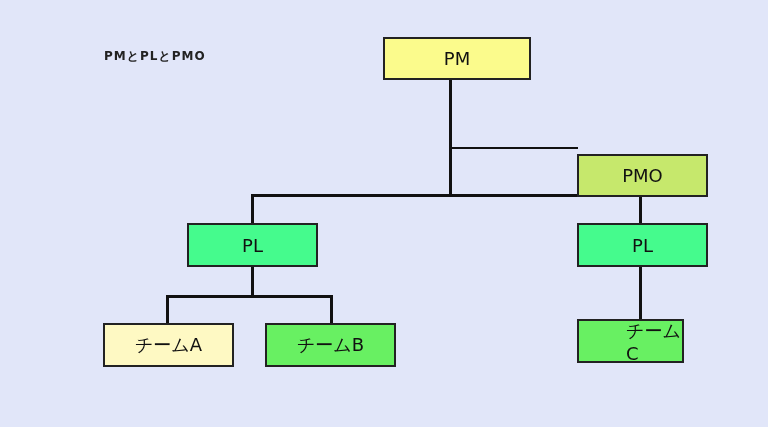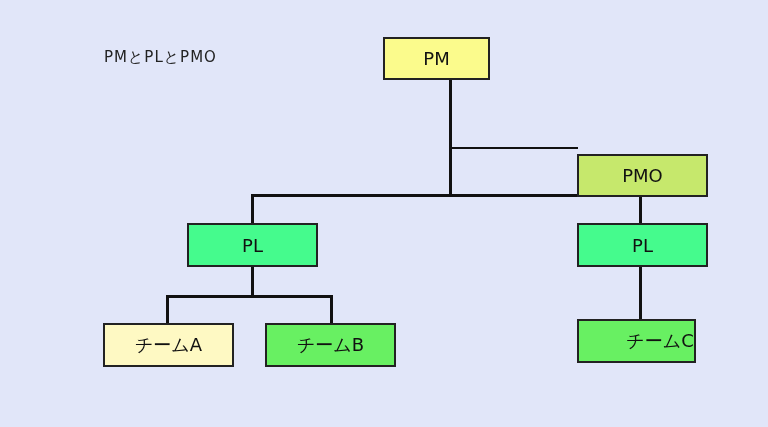--- a/index.html
+++ b/index.html
@@ -1,51 +1,51 @@
 <!DOCTYPE html>
 <html><head>
 <meta charset="utf-8">
 <style>
   html, body { margin:0; padding:0; }
   body { width:768px; height:427px; background:#e1e6f9; position:relative; overflow:hidden;
          font-family:"DejaVu Sans", sans-serif; }
-  .title { position:absolute; left:104px; top:48px; font-size:15px; font-weight:normal; color:#222; letter-spacing:1px; }
+  .title { position:absolute; left:104px; top:48px; font-size:12px; font-weight:bold; color:#222; letter-spacing:1px; }
   .node { position:absolute; box-sizing:border-box; border:2px solid #222; display:flex; align-items:center;
           justify-content:center; font-size:18px; color:#111; }
   .line { position:absolute; background:#111; }
 </style>
 </head>
 <body>
 
 <div class="title">PMとPLとPMO</div>
 
 <div class="line" style="left:449px;top:78px;width:3px;height:118px;"></div>
 <div class="line" style="left:451px;top:147px;width:127px;height:2px;"></div>
 <div class="line" style="left:251px;top:194px;width:391px;height:3px;"></div>
 <div class="line" style="left:251px;top:194px;width:3px;height:30px;"></div>
 <div class="line" style="left:639px;top:194px;width:3px;height:30px;"></div>
 <div class="line" style="left:251px;top:266px;width:3px;height:31px;"></div>
 <div class="line" style="left:166px;top:295px;width:166px;height:3px;"></div>
 <div class="line" style="left:166px;top:295px;width:3px;height:29px;"></div>
 <div class="line" style="left:330px;top:295px;width:3px;height:29px;"></div>
 <div class="line" style="left:639px;top:266px;width:3px;height:54px;"></div>
 
-<div class="node" style="left:383px;top:37px;width:107px;height:43px;background:#fbfb8c;">
+<div class="node" style="left:383px;top:37px;width:148px;height:43px;background:#fbfb8c;">
   <span>PM</span>
 </div>
 <div class="node" style="left:577px;top:126px;width:131px;height:43px;background:#c6e86c;margin-top:28px;">
   <span>PMO</span>
 </div>
 <div class="node" style="left:187px;top:223px;width:131px;height:44px;background:#45fb8d;">
   <span>PL</span>
 </div>
 <div class="node" style="left:577px;top:223px;width:131px;height:44px;background:#45fb8d;">
   <span>PL</span>
 </div>
 <div class="node" style="left:103px;top:323px;width:131px;height:44px;background:#fef9c3;">
   <span>チームA</span>
 </div>
 <div class="node" style="left:265px;top:323px;width:131px;height:44px;background:#68f062;text-align:center;">
   <span>チームB</span>
 </div>
-<div class="node" style="left:577px;top:319px;width:119px;height:44px;background:#68f062;padding-left:47px;">
+<div class="node" style="left:577px;top:319px;width:107px;height:44px;background:#68f062;padding-left:47px;">
   <span>チームC</span>
 </div>
 
 </body></html>

